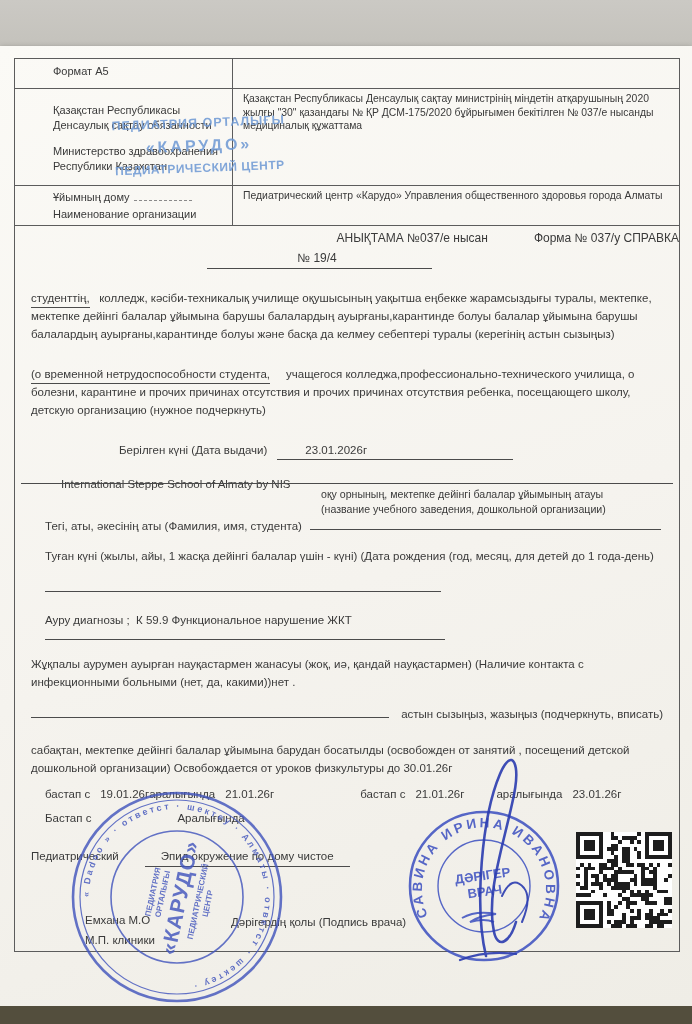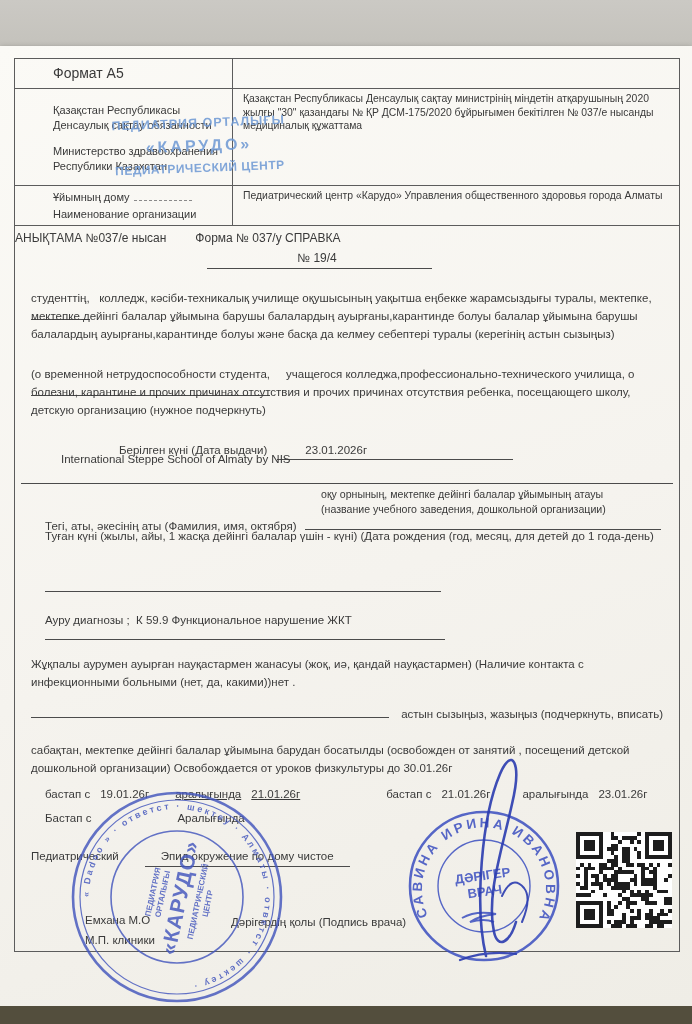--- a/index.html
+++ b/index.html
@@ -21,34 +21,34 @@
 
   
   .hdr{display:grid;grid-template-columns:218px 1fr;grid-template-rows:30px 97px 40px;}
   .hdr .cell{padding:3px 8px 3px 10px;font-size:10.4px;line-height:1.32;}
   .hdr .c-l{border-right:1px solid #5c5c5c;padding-left:38px;}
   .hdr .rb{border-bottom:1px solid #5c5c5c;}
   .hdr .grp{margin-bottom:11px;font-size:11px;line-height:1.35;margin-top:6px;}
   .hdr .c-l.r2{padding-top:8px;}
   .hdr .c-r{padding-left:10px;padding-right:14px;}
   .hdr .c-r p{margin:0 0 8px 0;}
-  .fmt{font-size:14px;padding-top:2px;display:inline-block;text-align:center;}
+  .fmt{font-size:11px;padding-top:2px;display:inline-block;text-align:center;}
   .org-lbl{font-size:11px;line-height:1.5;}
   .dashes{display:inline-block;width:58px;border-bottom:1px dashed #8a8a8a;height:9px;margin-left:4px;}
 
   
   .title-block{position:absolute;left:0;right:0;top:172px;text-align:center;font-size:12px;}
-  .title-row{display:flex;justify-content:flex-start;gap:29px;}
+  .title-row{display:flex;justify-content:flex-end;gap:46px;}
   .title-num{margin-top:6px;transform:translateX(-30px);}
   .title-rule{width:225px;height:1px;background:#4b4b4b;margin:3px auto 0;transform:translateX(-28px);}
 
   
   .blk{position:absolute;left:16px;right:16px;font-size:11.5px;line-height:18px;}
   .blk p{margin:0;}
-  .u{border-bottom:1px solid #4b4b4b;padding-bottom:15px;}
+  .u{border-bottom:1px solid #4b4b4b;padding-bottom:3px;}
   .rule{position:absolute;height:1px;background:#4b4b4b;}
   .fill{flex:1;border-bottom:1px solid #4b4b4b;margin:0 2px 3px 8px;}
   .row{display:flex;align-items:baseline;}
   .issue-date{display:inline-block;width:208px;border-bottom:1px solid #4b4b4b;margin-left:10px;padding-left:28px;}
   .caption{font-size:10.6px;line-height:1.45;}
   .seg-line{width:358px;border-bottom:1px solid #4b4b4b;margin-bottom:4px;}
   .add-val{display:inline-block;border-bottom:1px solid #4b4b4b;padding:0 16px 1px 16px;margin-left:26px;}
   .pair{white-space:nowrap;}
   .pv{margin-left:10px;text-align:right;}
 
@@ -118,35 +118,35 @@
 
       <div class="blk" style="top:306px;">
         <p><span class="u">(о временной нетрудоспособности студента,</span>&nbsp;&nbsp;&nbsp;&nbsp;&nbsp;<span>учащегося колледжа,профессионально-технического училища, о болезни, карантине и прочих причинах отсутствия и прочих причинах отсутствия ребенка, посещающего школу, детскую организацию    (нужное подчеркнуть)</span></p>
       </div>
 
       <div class="blk row" style="top:382px;left:104px;">
         <span>Берілген күні (Дата выдачи)</span>
         <span class="issue-date">23.01.2026г</span>
       </div>
 
-      <div class="blk" style="top:391px;left:46px;">
+      <div class="blk" style="top:416px;left:46px;">
         <span>International  Steppe School of  Almaty by  NIS</span>
       </div>
       <div class="rule" style="top:424px;left:6px;right:6px;"></div>
       <div class="blk caption" style="top:428px;left:306px;right:10px;">
         <div>оқу орнының, мектепке дейінгі балалар ұйымының атауы</div>
         <div>(название учебного заведения, дошкольной организации)</div>
       </div>
 
       <div class="blk row" style="top:458px;left:30px;">
-        <span>Тегі, аты, әкесінің аты (Фамилия, имя, октября)</span>
+        <span>Тегі, аты, әкесінің аты (Фамилия, имя, студента)</span>
         <span class="fill"></span>
       </div>
 
-      <div class="blk" style="top:468px;left:30px;">
+      <div class="blk" style="top:488px;left:30px;">
         <p>Туған күні (жылы, айы, 1 жасқа дейінгі балалар үшін - күні) (Дата рождения (год, месяц, для детей до 1 года-день)</p>
       </div>
       <div class="rule" style="top:532px;left:30px;width:396px;"></div>
 
       <div class="blk" style="top:552px;left:30px;">
         <span>Ауру диагнозы ;</span>&nbsp;
         <span>К 59.9  Функциональное нарушение ЖКТ</span>
       </div>
       <div class="rule" style="top:580px;left:30px;width:400px;"></div>
 
@@ -159,21 +159,21 @@
         <span style="flex:1;"></span>
         <span>астын сызыңыз, жазыңыз  (подчеркнуть, вписать)</span>
       </div>
 
       <div class="blk" style="top:682px;">
         <p>сабақтан, мектепке дейінгі балалар ұйымына барудан босатылды (освобожден от занятий , посещений детской дошкольной организации) Освобождается от уроков физкультуры до 30.01.26г</p>
       </div>
 
       <div class="blk row" style="top:726px;left:30px;">
         <span class="pair"><span>бастап с</span><span class="pv">19.01.26г</span></span>
-        <span class="pair" style="margin-left:26px;text-decoration:underline;"><span>аралығында</span><span class="pv">21.01.26г</span></span>
+        <span class="pair" style=""><span>аралығында</span><span class="pv">21.01.26г</span></span>
         <span class="pair" style="margin-left:86px;"><span>бастап с</span><span class="pv">21.01.26г</span></span>
         <span class="pair" style="margin-left:32px;"><span>аралығында</span><span class="pv">23.01.26г</span></span>
       </div>
 
       <div class="blk row" style="top:750px;left:30px;">
         <span>Бастап с</span>
         <span style="margin-left:86px;">Аралығында</span>
       </div>
 
       <div class="blk row" style="top:788px;">

